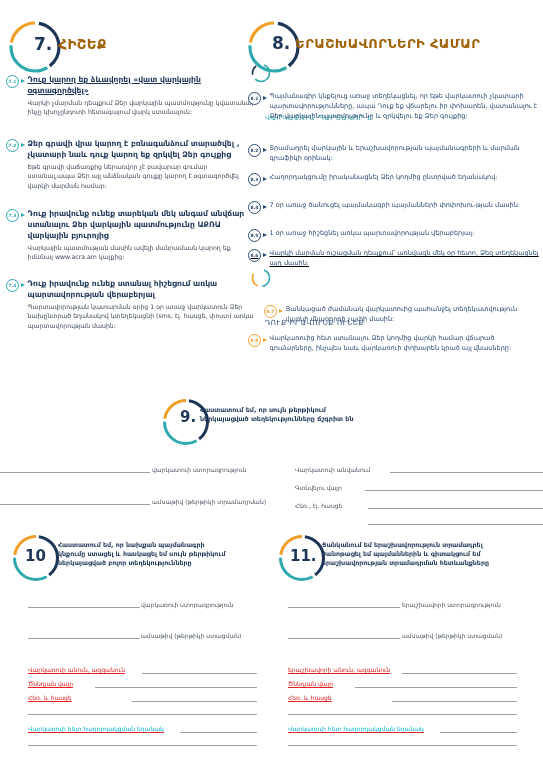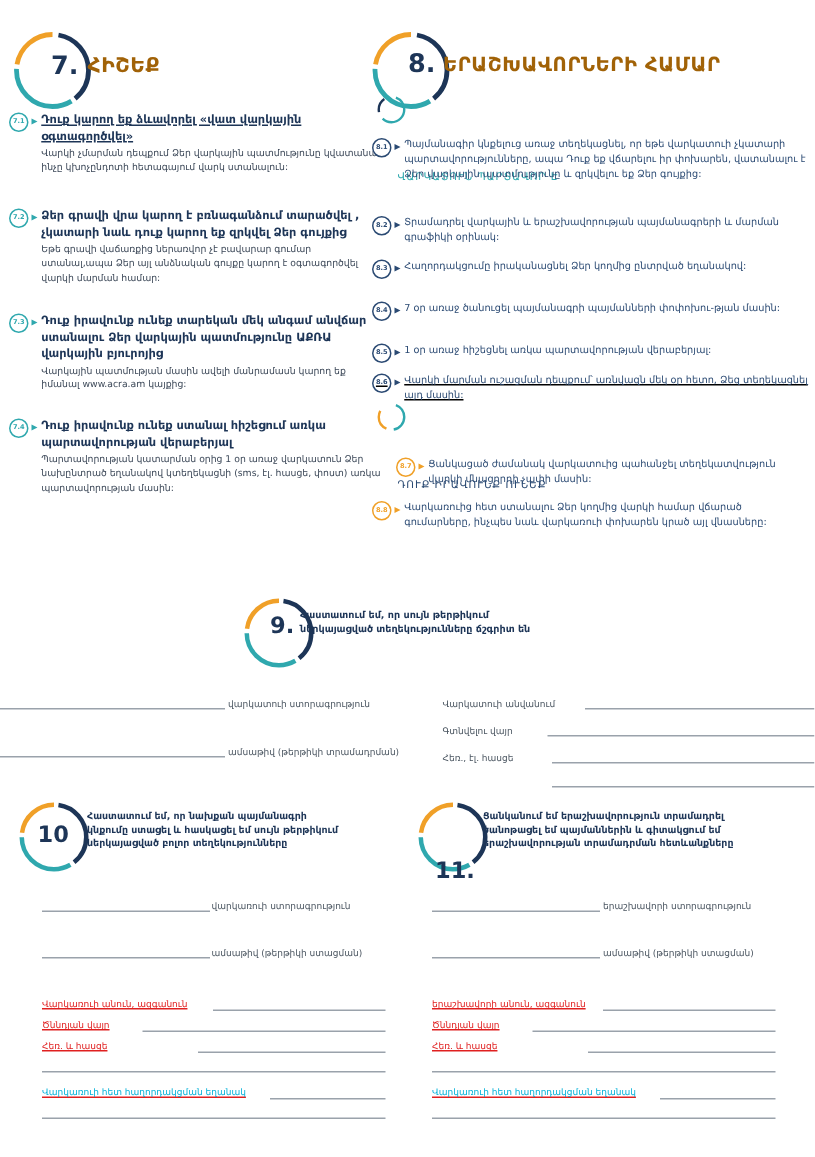--- a/index.html
+++ b/index.html
@@ -278,21 +278,21 @@
   <div class="fline" style="left:180px; top:732px; width:77px;"></div>
   <div class="fline" style="left:28px; top:745px; width:229px;"></div>
 
   <div class="ring" style="left:276px; top:532px; width:52px; height:52px;">
     <svg width="52" height="52" viewBox="0 0 52 52">
       <circle cx="26" cy="26" r="21.5" fill="none" stroke="#1d3557" stroke-width="3" stroke-dasharray="50 135" stroke-dashoffset="-3" transform="rotate(-90 26 26)"></circle>
       <circle cx="26" cy="26" r="21.5" fill="none" stroke="#2fa8ae" stroke-width="3" stroke-dasharray="45 135" stroke-dashoffset="-56" transform="rotate(-90 26 26)"></circle>
       <circle cx="26" cy="26" r="21.5" fill="none" stroke="#f0a028" stroke-width="3" stroke-dasharray="32 135" stroke-dashoffset="-104" transform="rotate(-90 26 26)"></circle>
     </svg>
   </div>
-  <div style="position:absolute; left:290px; top:547px; font-size:15px; font-weight:700; color:#1d3557;margin-top:24px;">11.</div>
+  <div style="position:absolute; left:290px; top:547px; font-size:15px; font-weight:700; color:#1d3557;">11.</div>
   <div style="position:absolute; left:322px; top:541px; font-size:6.3px; font-weight:700; color:#1d3557;">Ցանկանում եմ երաշխավորություն տրամադրել</div>
   <div style="position:absolute; left:322px; top:550px; font-size:6.3px; font-weight:700; color:#1d3557;">ծանոթացել եմ պայմաններին և գիտակցում եմ</div>
   <div style="position:absolute; left:322px; top:559px; font-size:6.3px; font-weight:700; color:#1d3557;">երաշխավորության տրամադրման հետևանքները</div>
 
   <div class="fline" style="left:288px; top:607px; width:112px;"></div>
   <div class="flabel" style="left:402px; top:601px;">երաշխավորի ստորագրություն</div>
 
   <div class="fline" style="left:288px; top:638px; width:112px;"></div>
   <div class="flabel" style="left:402px; top:632px;">ամսաթիվ (թերթիկի ստացման)</div>
 

